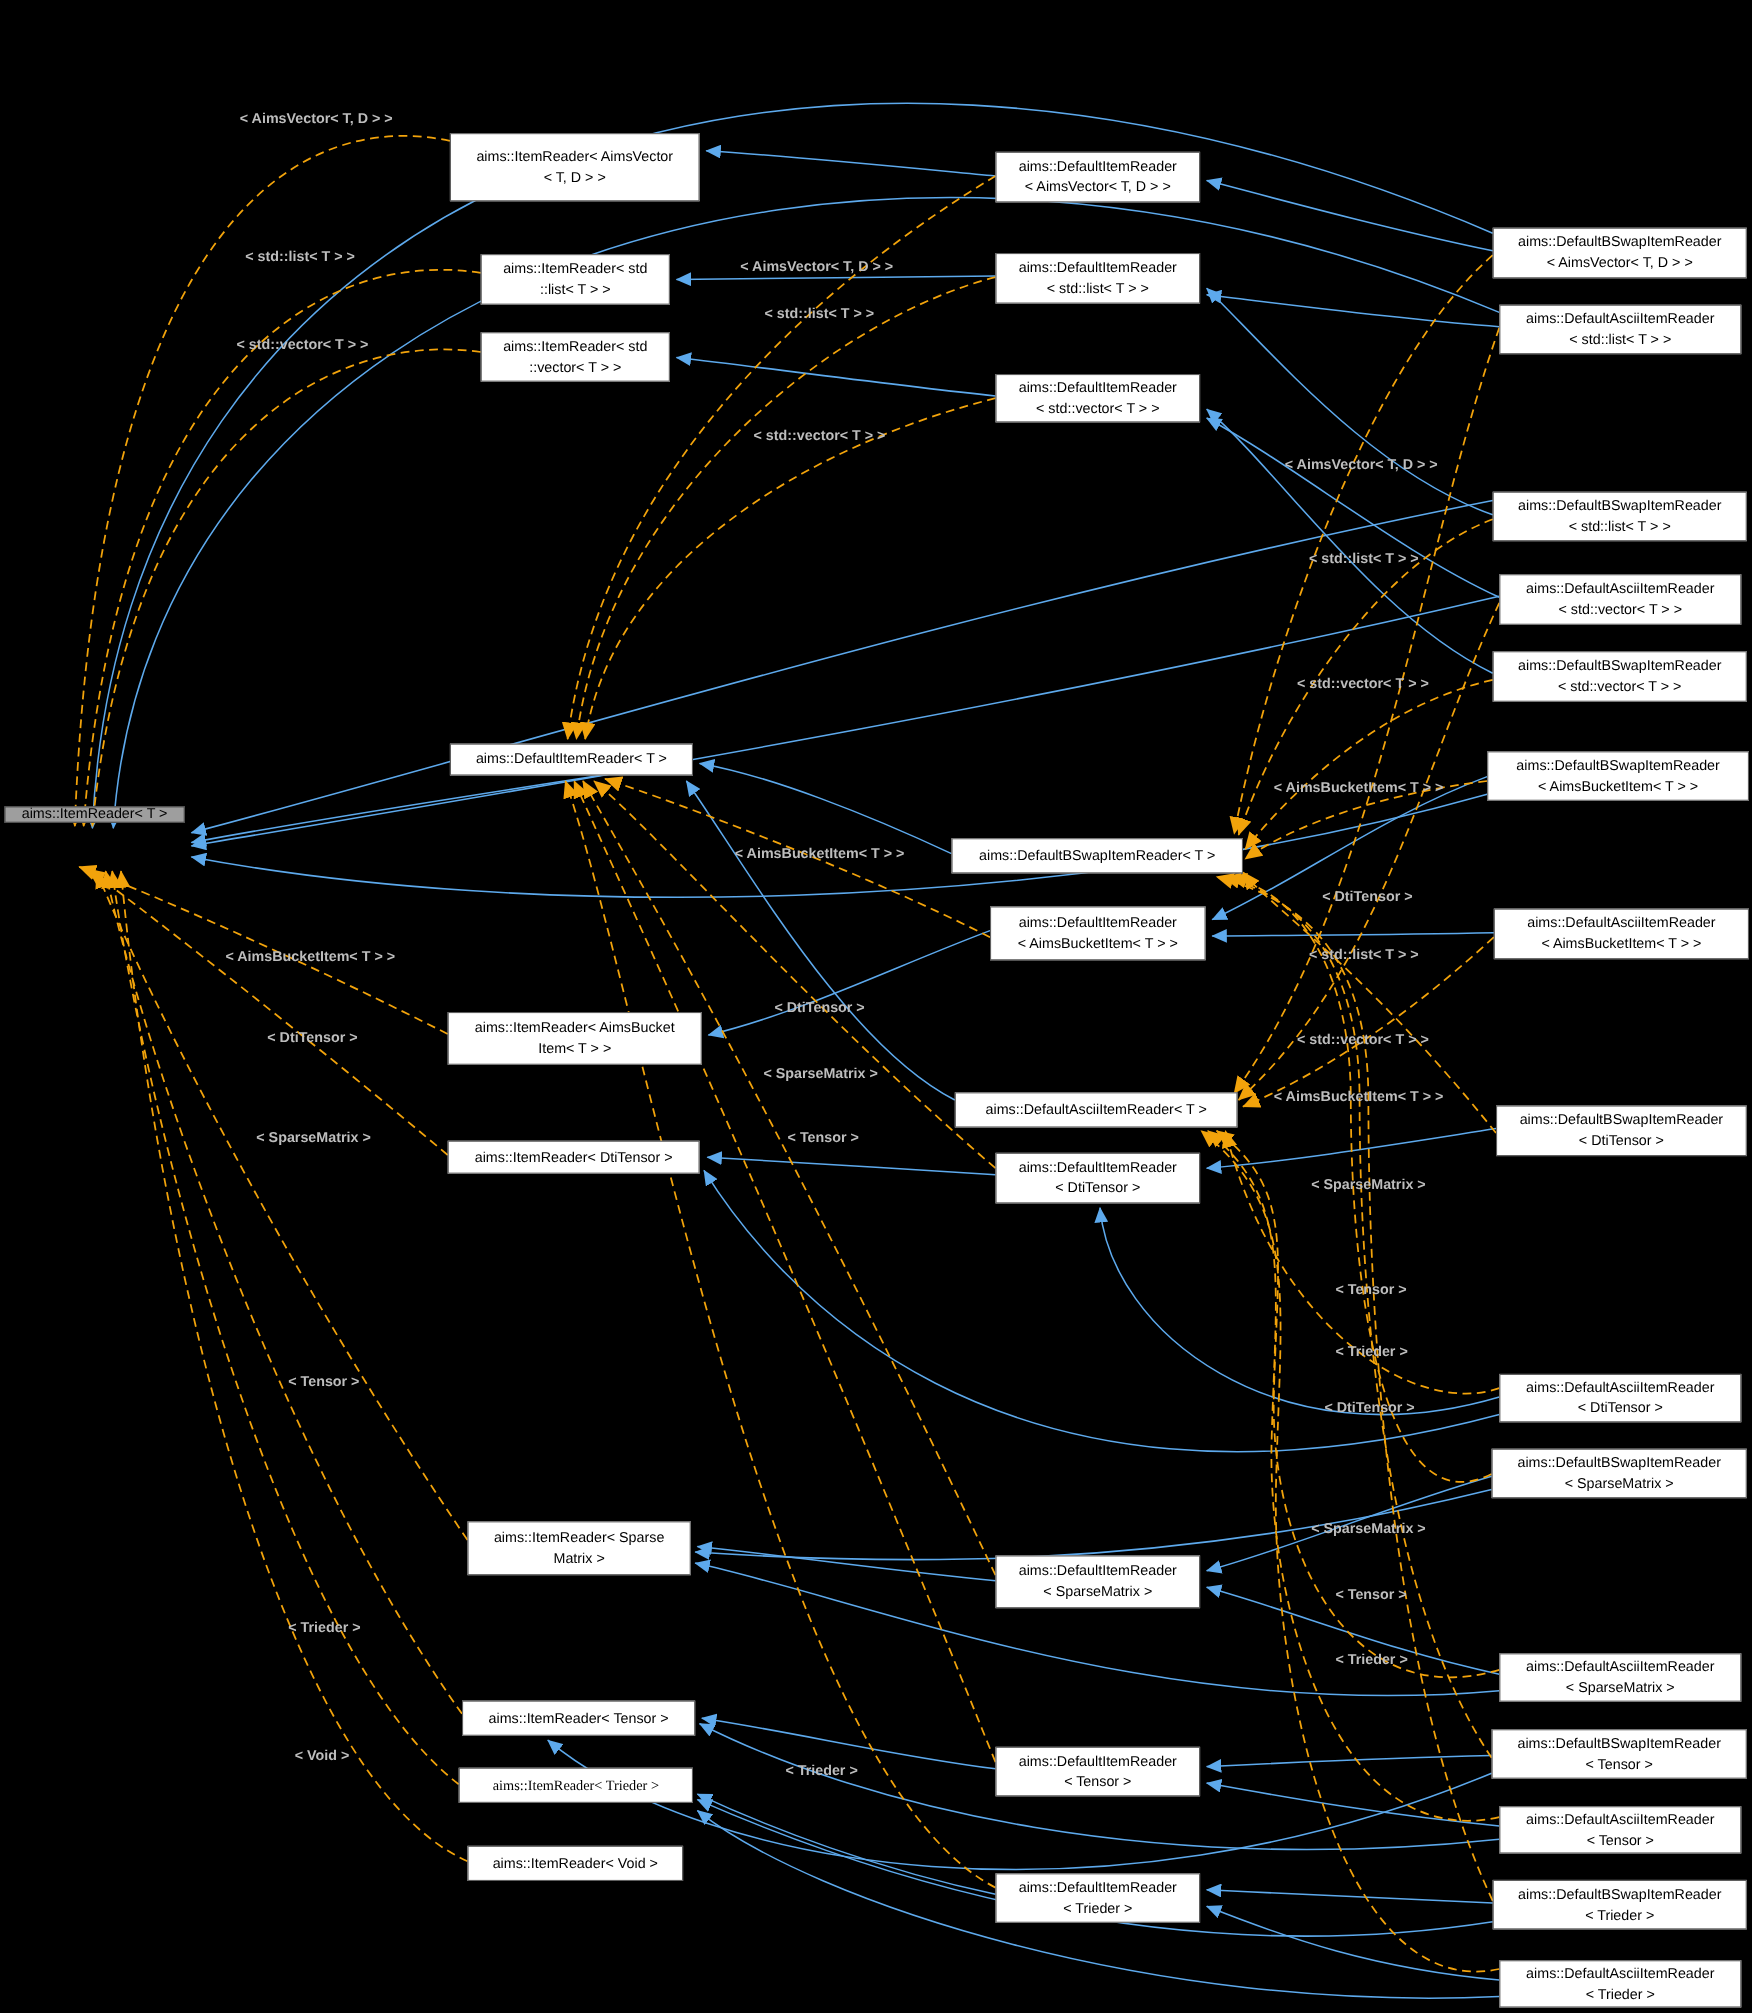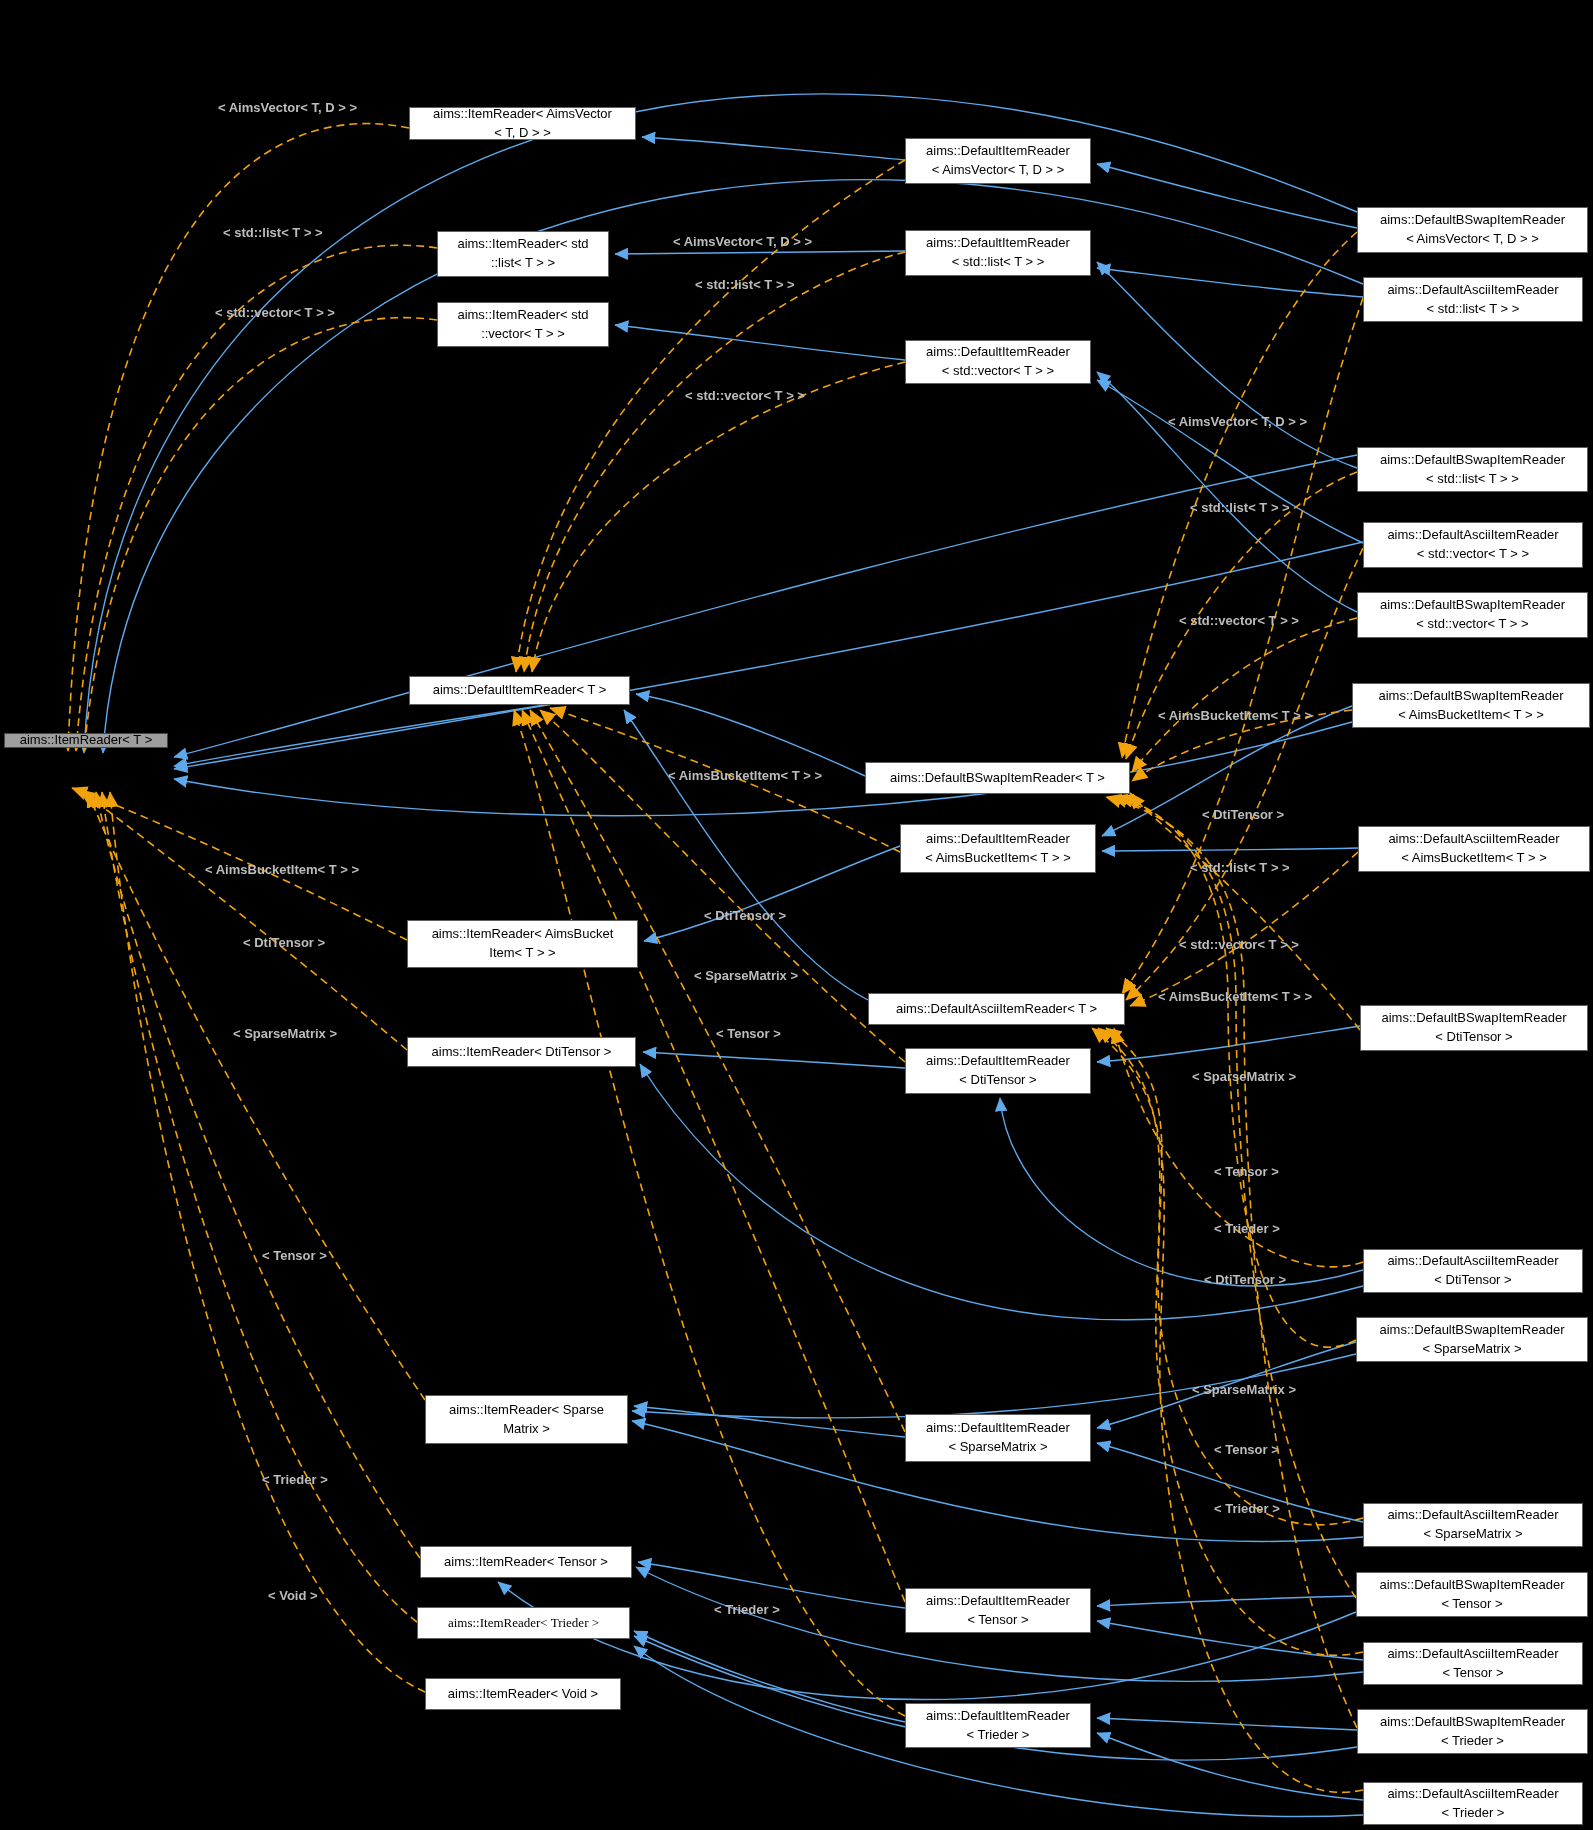--- a/index.html
+++ b/index.html
@@ -102,31 +102,31 @@
     <path class="orange" marker-end="url(#ao)" d="M1363,548 C1292,700 1256,882 1126,1000"></path>
     <path class="orange" marker-end="url(#ao)" d="M1358,852 C1282,922 1202,976 1130,1006"></path>
     <path class="orange" marker-end="url(#ao)" d="M1363,1262 C1288,1288 1160,1210 1114,1028"></path>
     <path class="orange" marker-end="url(#ao)" d="M1363,1518 C1220,1560 1155,1400 1158,1270 C1161,1140 1178,1082 1106,1028"></path>
     <path class="orange" marker-end="url(#ao)" d="M1363,1652 C1215,1685 1152,1460 1156,1310 C1160,1160 1175,1092 1098,1028"></path>
     <path class="orange" marker-end="url(#ao)" d="M1363,1790 C1215,1822 1156,1520 1160,1350 C1164,1180 1182,1100 1092,1028"></path>
   </g>
 </svg>
 
   <div class="node highlight" style="left:4px;top:733px;width:164px;height:15px;">aims::ItemReader&lt; T &gt;</div>
-  <div class="node" style="left:409px;top:107px;width:227px;height:33px;">aims::ItemReader&lt; AimsVector
+  <div class="node" style="left:409px;top:121px;width:227px;height:62px;">aims::ItemReader&lt; AimsVector
 &lt; T, D &gt; &gt;</div>
   <div class="node" style="left:437px;top:231px;width:172px;height:46px;">aims::ItemReader&lt; std
 ::list&lt; T &gt; &gt;</div>
   <div class="node" style="left:437px;top:302px;width:172px;height:45px;">aims::ItemReader&lt; std
 ::vector&lt; T &gt; &gt;</div>
   <div class="node" style="left:409px;top:676px;width:221px;height:29px;">aims::DefaultItemReader&lt; T &gt;</div>
   <div class="node" style="left:407px;top:920px;width:231px;height:48px;">aims::ItemReader&lt; AimsBucket
 Item&lt; T &gt; &gt;</div>
   <div class="node" style="left:407px;top:1037px;width:229px;height:30px;">aims::ItemReader&lt; DtiTensor &gt;</div>
-  <div class="node" style="left:425px;top:1383px;width:203px;height:49px;margin-top:12px;">aims::ItemReader&lt; Sparse
+  <div class="node" style="left:425px;top:1383px;width:203px;height:49px;">aims::ItemReader&lt; Sparse
 Matrix &gt;</div>
   <div class="node" style="left:420px;top:1546px;width:212px;height:32px;">aims::ItemReader&lt; Tensor &gt;</div>
   <div class="node" style="left:417px;top:1607px;width:213px;height:32px;font-family:Liberation Serif, serif;">aims::ItemReader&lt; Trieder &gt;</div>
   <div class="node" style="left:425px;top:1678px;width:196px;height:32px;">aims::ItemReader&lt; Void &gt;</div>
 
   <div class="node" style="left:905px;top:138px;width:186px;height:46px;">aims::DefaultItemReader
 &lt; AimsVector&lt; T, D &gt; &gt;</div>
   <div class="node" style="left:905px;top:230px;width:186px;height:46px;">aims::DefaultItemReader
 &lt; std::list&lt; T &gt; &gt;</div>
   <div class="node" style="left:905px;top:340px;width:186px;height:44px;">aims::DefaultItemReader

